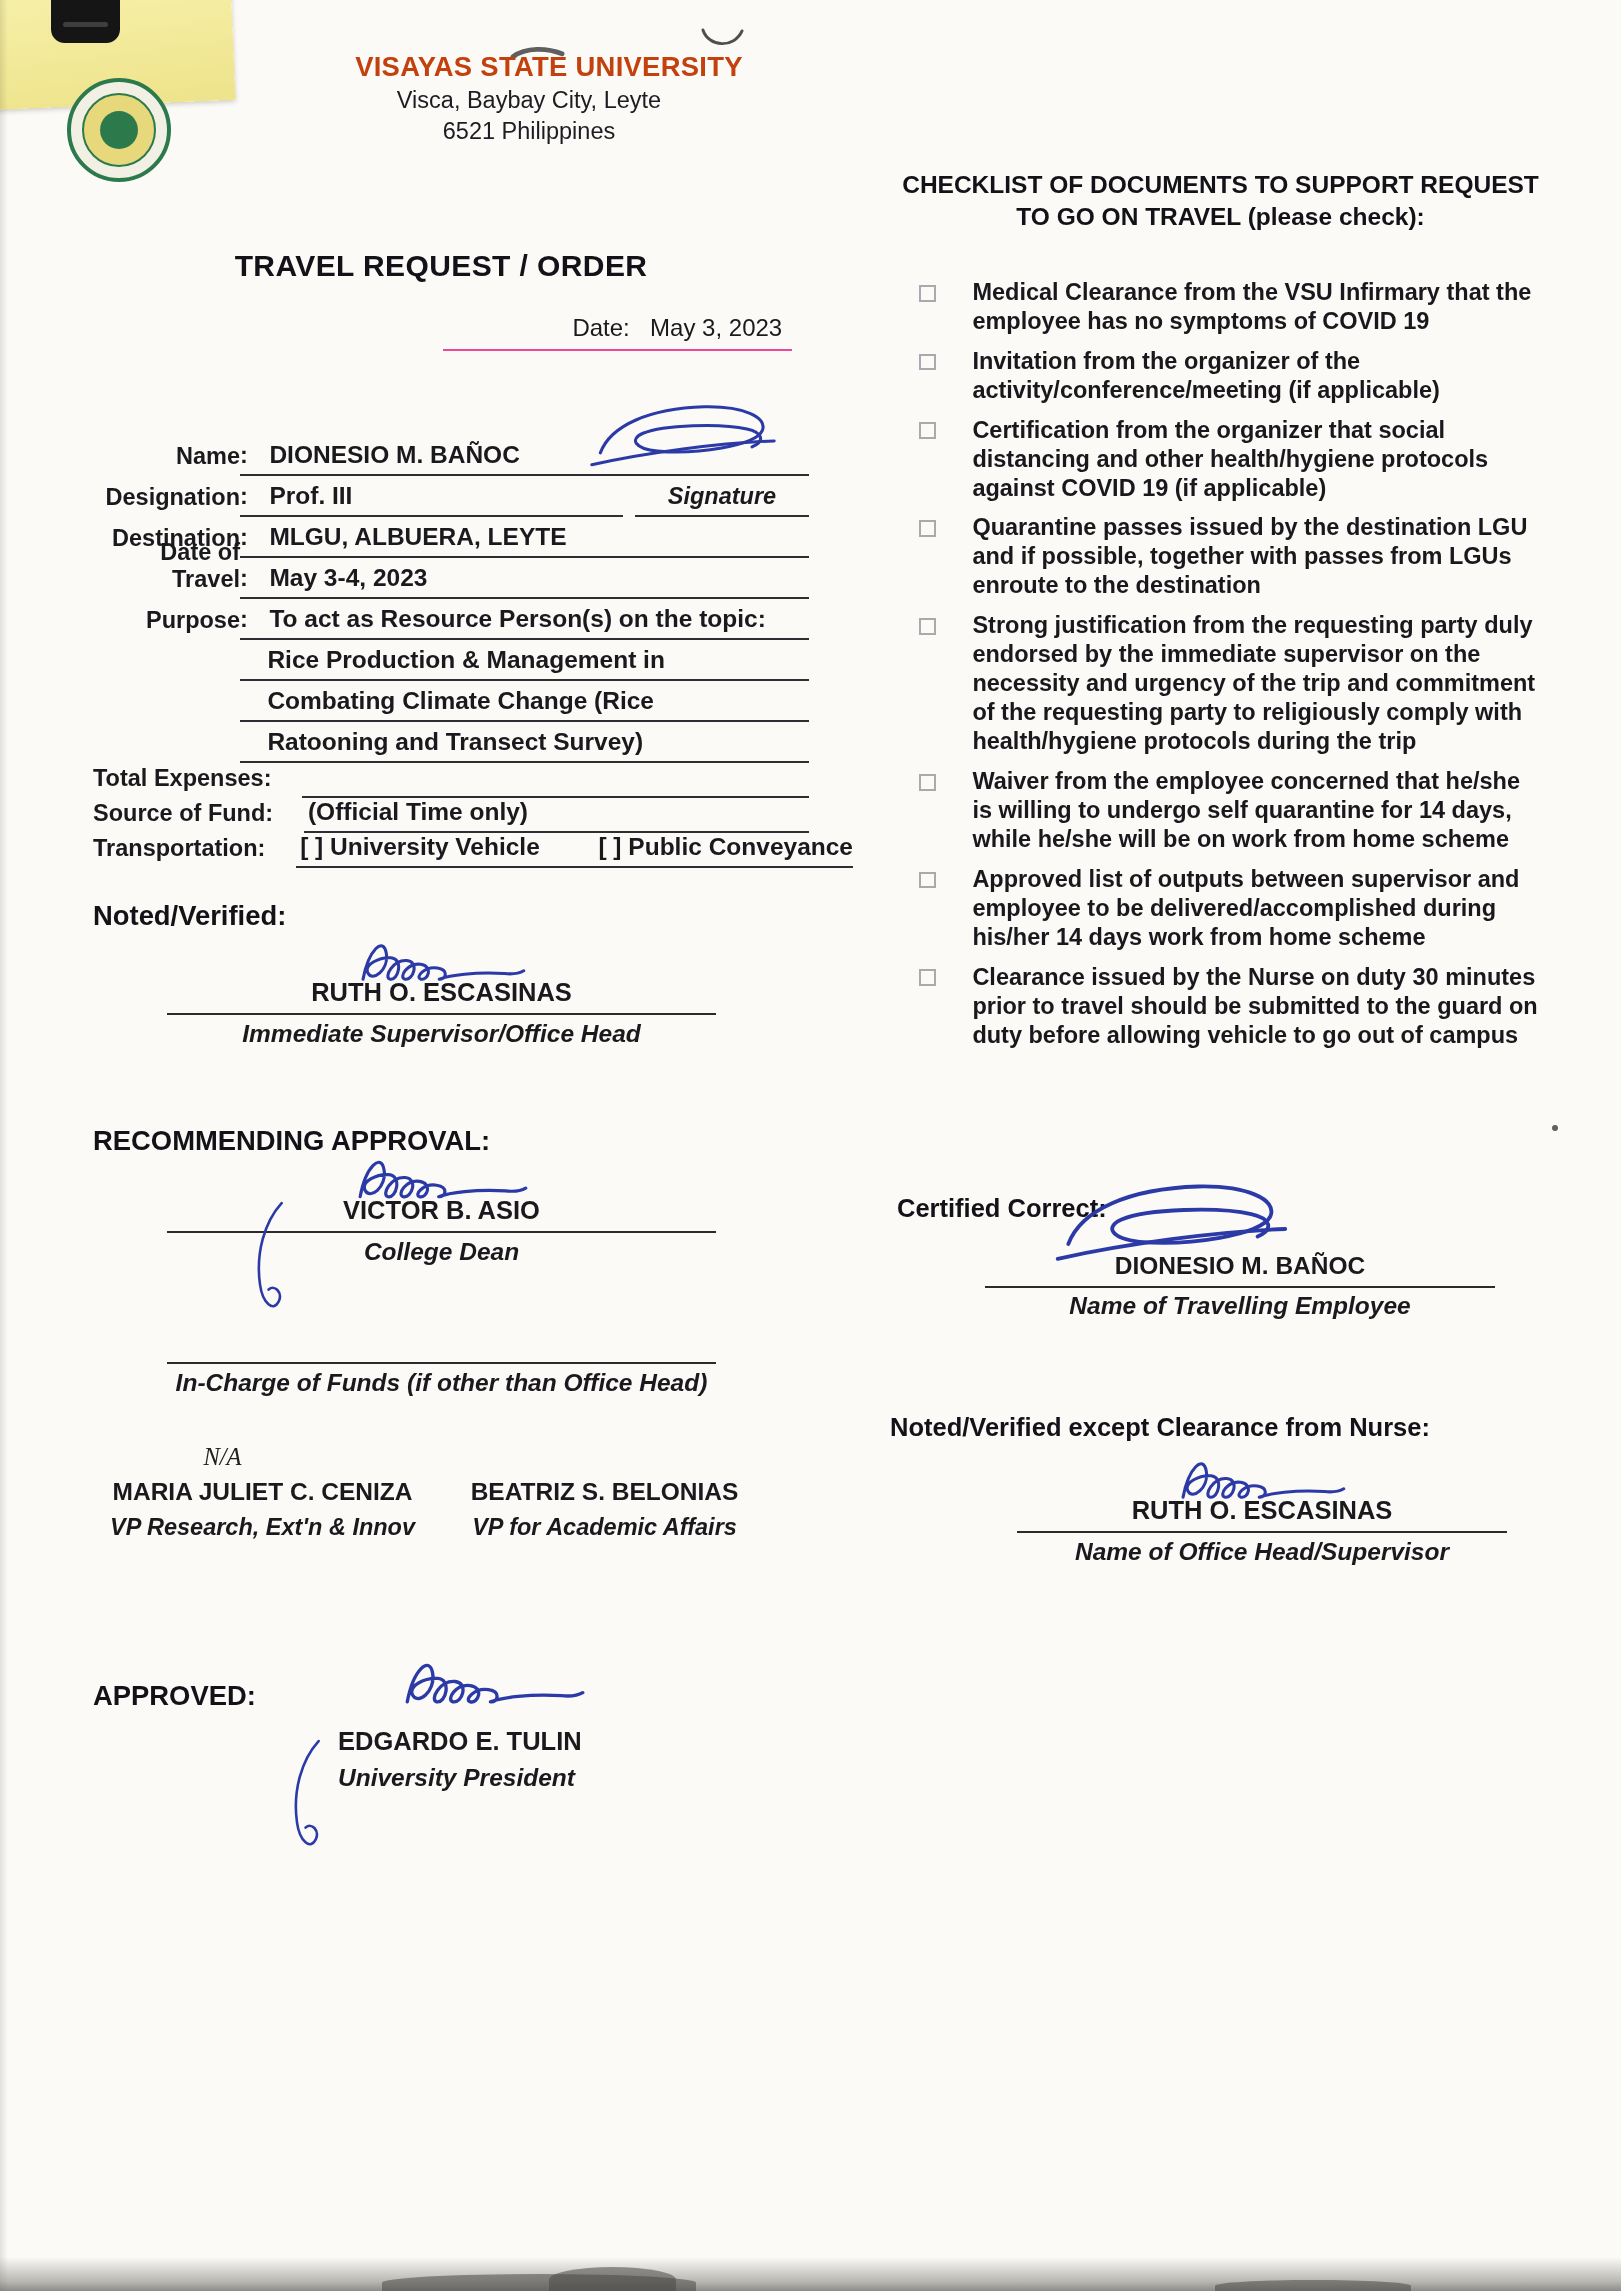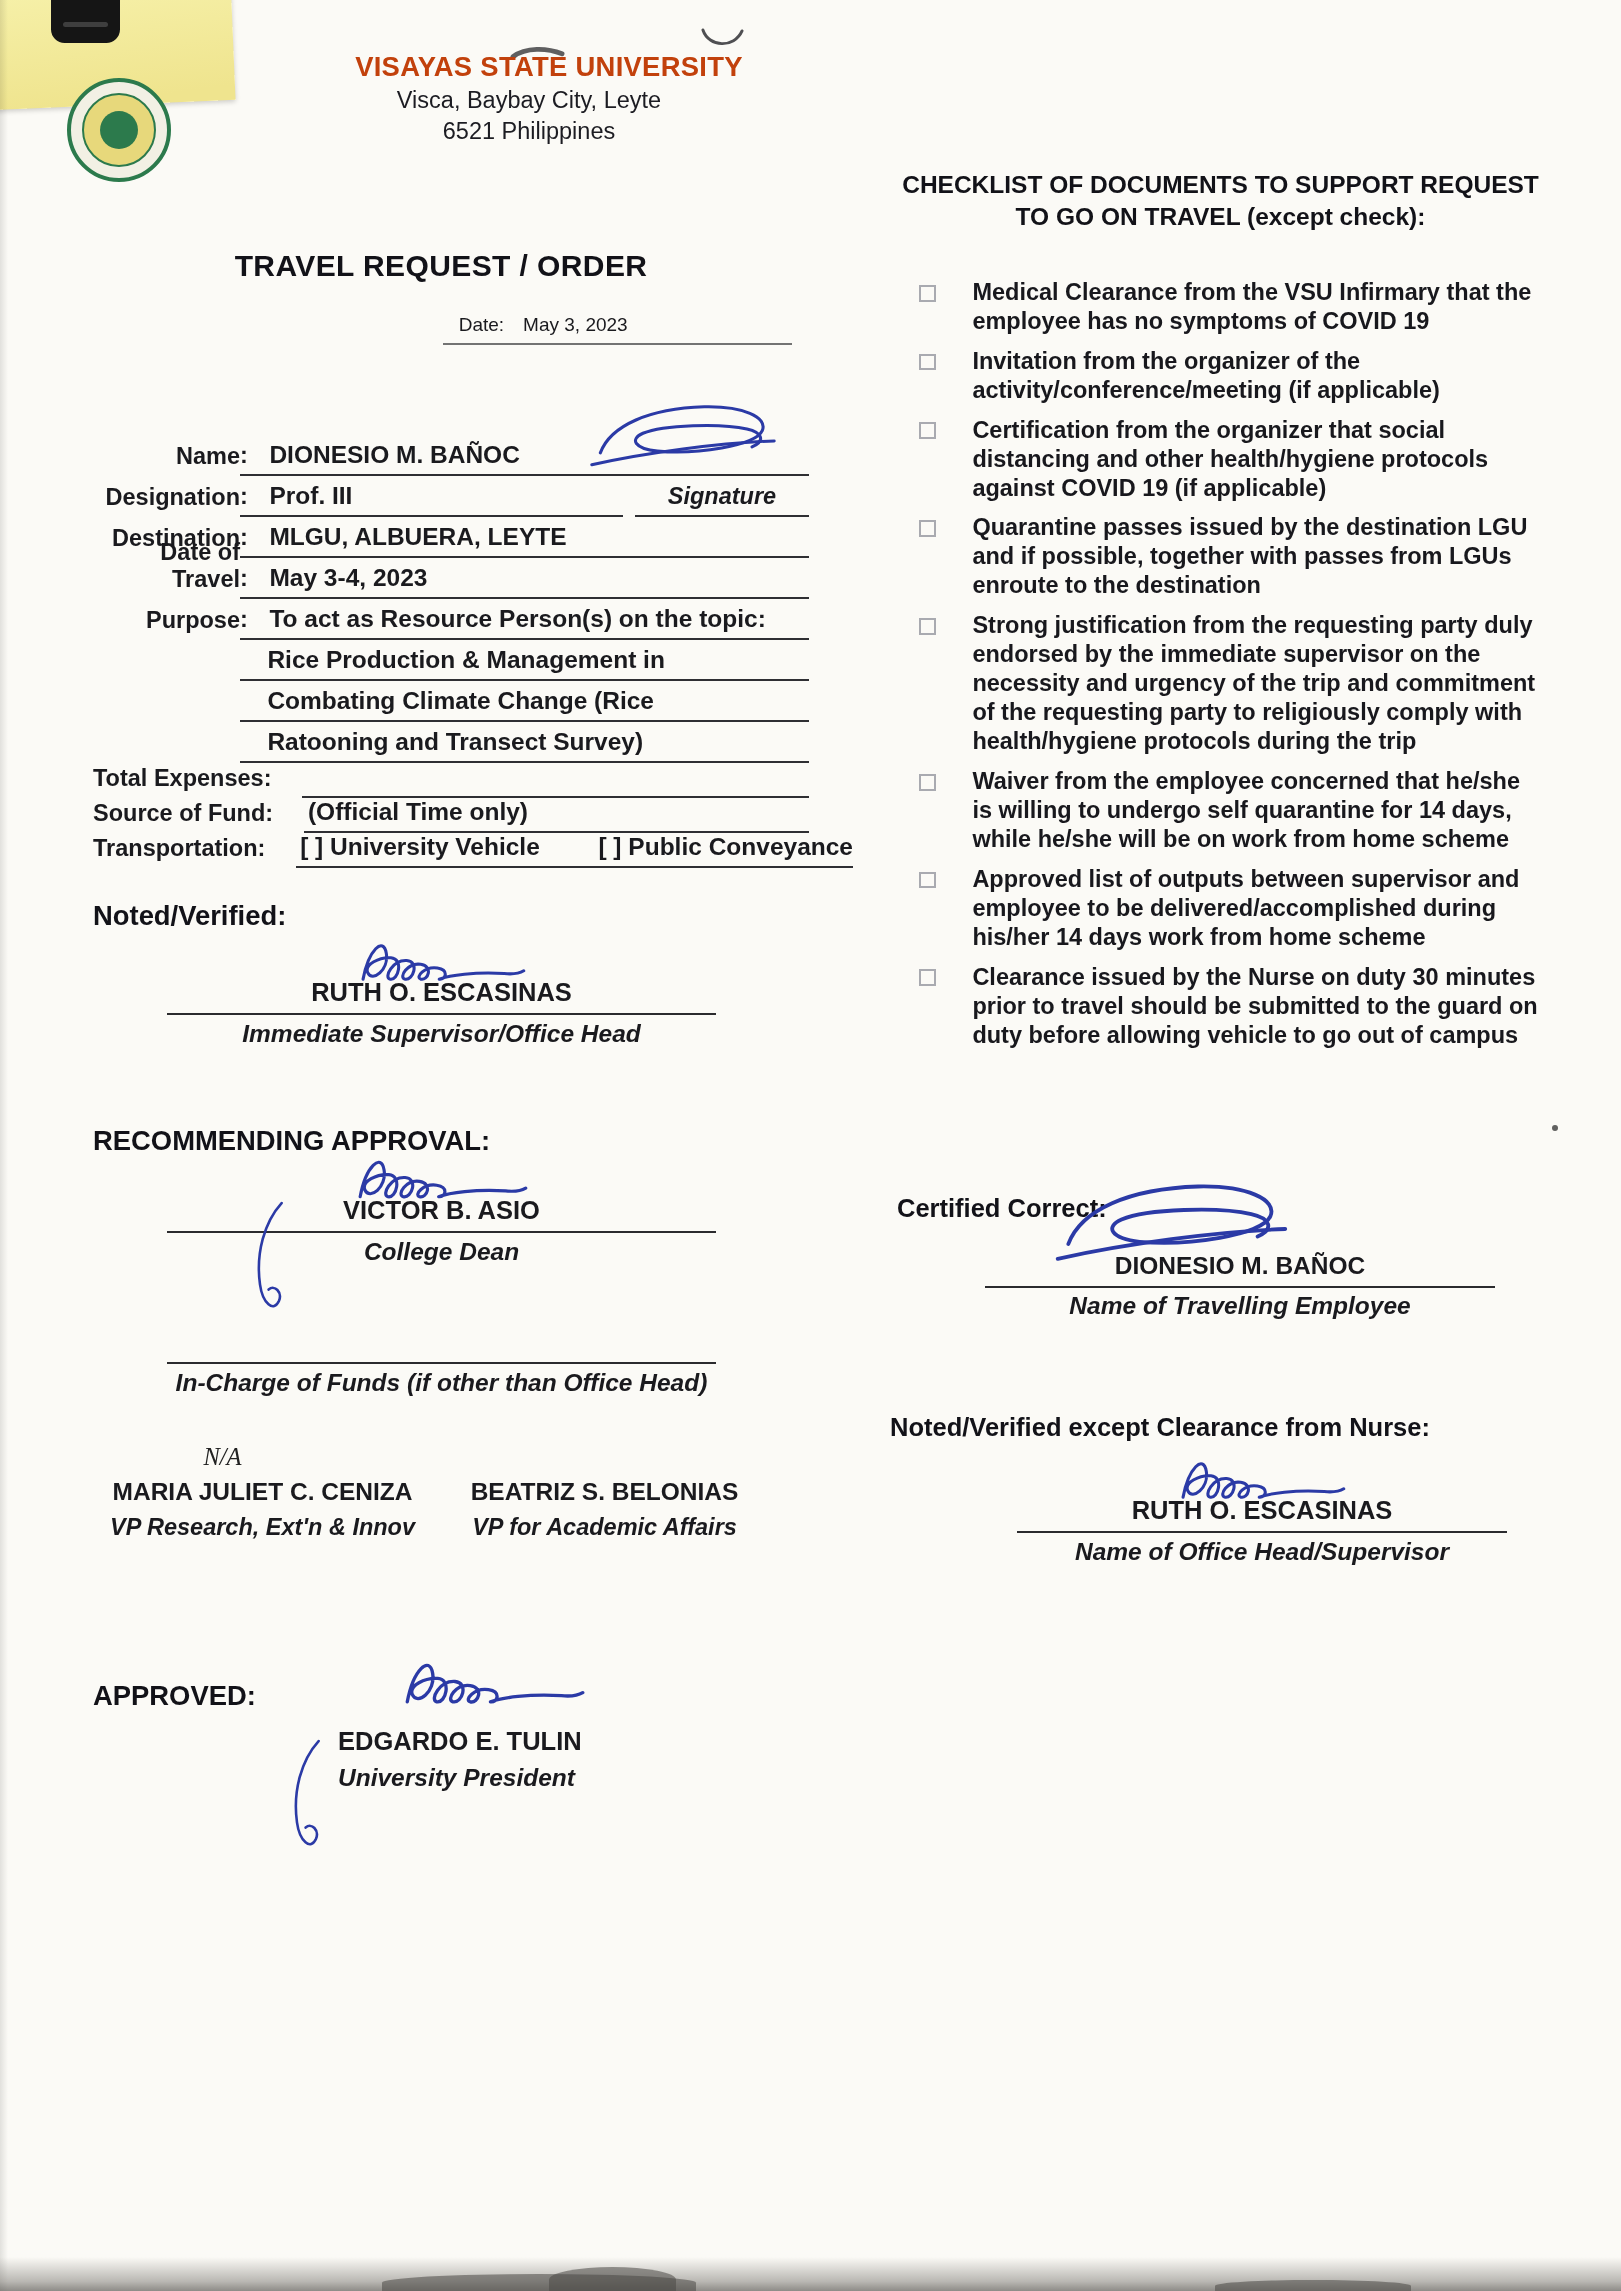--- a/index.html
+++ b/index.html
@@ -30,22 +30,22 @@
   .seal-ring { position:absolute; inset:0; border-radius:50%; background:#f2f0e4; border:4.9px solid #2c7a4c; }
   .seal-inner { position:absolute; inset:14.7px; border-radius:50%; background:#e7d87b; border:2.9px solid #2c7a4c; }
   .seal-core { position:absolute; inset:33px; border-radius:50%; background:#2c7a4c; }
 
   
   .uni-header { left:235px; top:51px; width:588px; text-align:center; }
   .uni-name { font-size:27.4px; font-weight:700; color:#c2410c; letter-spacing:0.3px;padding-left:40px; }
   .uni-addr { font-size:23.5px; margin-top:3.9px; color:#1c1c22; }
   .doc-title { left:157px; top:249px; width:568px; text-align:center;
     font-size:30px; font-weight:700; letter-spacing:0.4px; color:#121218; }
-  .date-line { left:443px; top:314px; width:349px; border-bottom:2px solid #737373;
-    padding:0 9.8px 6.9px 15.7px; font-size:19px; }
+  .date-line { left:443px; top:314px; width:349px; border-bottom:2px solid #ec4899;
+    padding:0 9.8px 6.9px 15.7px; font-size:24px;text-align:right; }
   .date-line .dv { margin-left:13.7px; }
 
   
   .form-rows { left:93px; top:435px; width:716px; }
   .frow { display:flex; align-items:flex-end; height:41px; position:relative; }
   .frow-s { height:35px;gap:27px; }
   .flabel { width:147px; font-size:23.5px; font-weight:700; padding-bottom:5.9px; flex:none;text-align:right; }
   .fcolon { width:25.5px; font-size:23.5px; font-weight:700; padding-bottom:4.9px; flex:none;
     border-bottom:2px solid #2f2f33; }
   .fvalue { flex:1; font-size:24.5px; font-weight:700; border-bottom:2px solid #2f2f33;
@@ -239,21 +239,21 @@
   <div class="abs" style="left:338px; top:1727px; width:333px;">
     <div class="vp-name" style="font-size:25.5px;">EDGARDO E. TULIN</div>
     <div class="vp-role" style="font-size:24.5px;">University President</div>
   </div>
   <svg class="abs" style="left:284px; top:1737px;" width="45" height="118" viewBox="0 0 52 135">
     <use href="#sig-flourish" xlink:href="#sig-flourish" class="sig-blue" style="stroke: rgb(43, 58, 166);"></use>
   </svg>
 
   <div class="abs cl-title">
     <div>CHECKLIST OF DOCUMENTS TO SUPPORT REQUEST</div>
-    <div>TO GO ON TRAVEL (except check):</div>
+    <div>TO GO ON TRAVEL (please check):</div>
   </div>
 
   <div class="abs cl-items">
     <div class="cl-item">
       <span class="cl-box" style="border-color: rgb(169, 170, 176);"></span>
       <span class="cl-text">Medical Clearance from the VSU Infirmary that the employee has no symptoms of COVID 19</span>
     </div>
     <div class="cl-item">
       <span class="cl-box" style="border-color: rgb(169, 170, 176);"></span>
       <span class="cl-text">Invitation from the organizer of the activity/conference/meeting (if applicable)</span>

